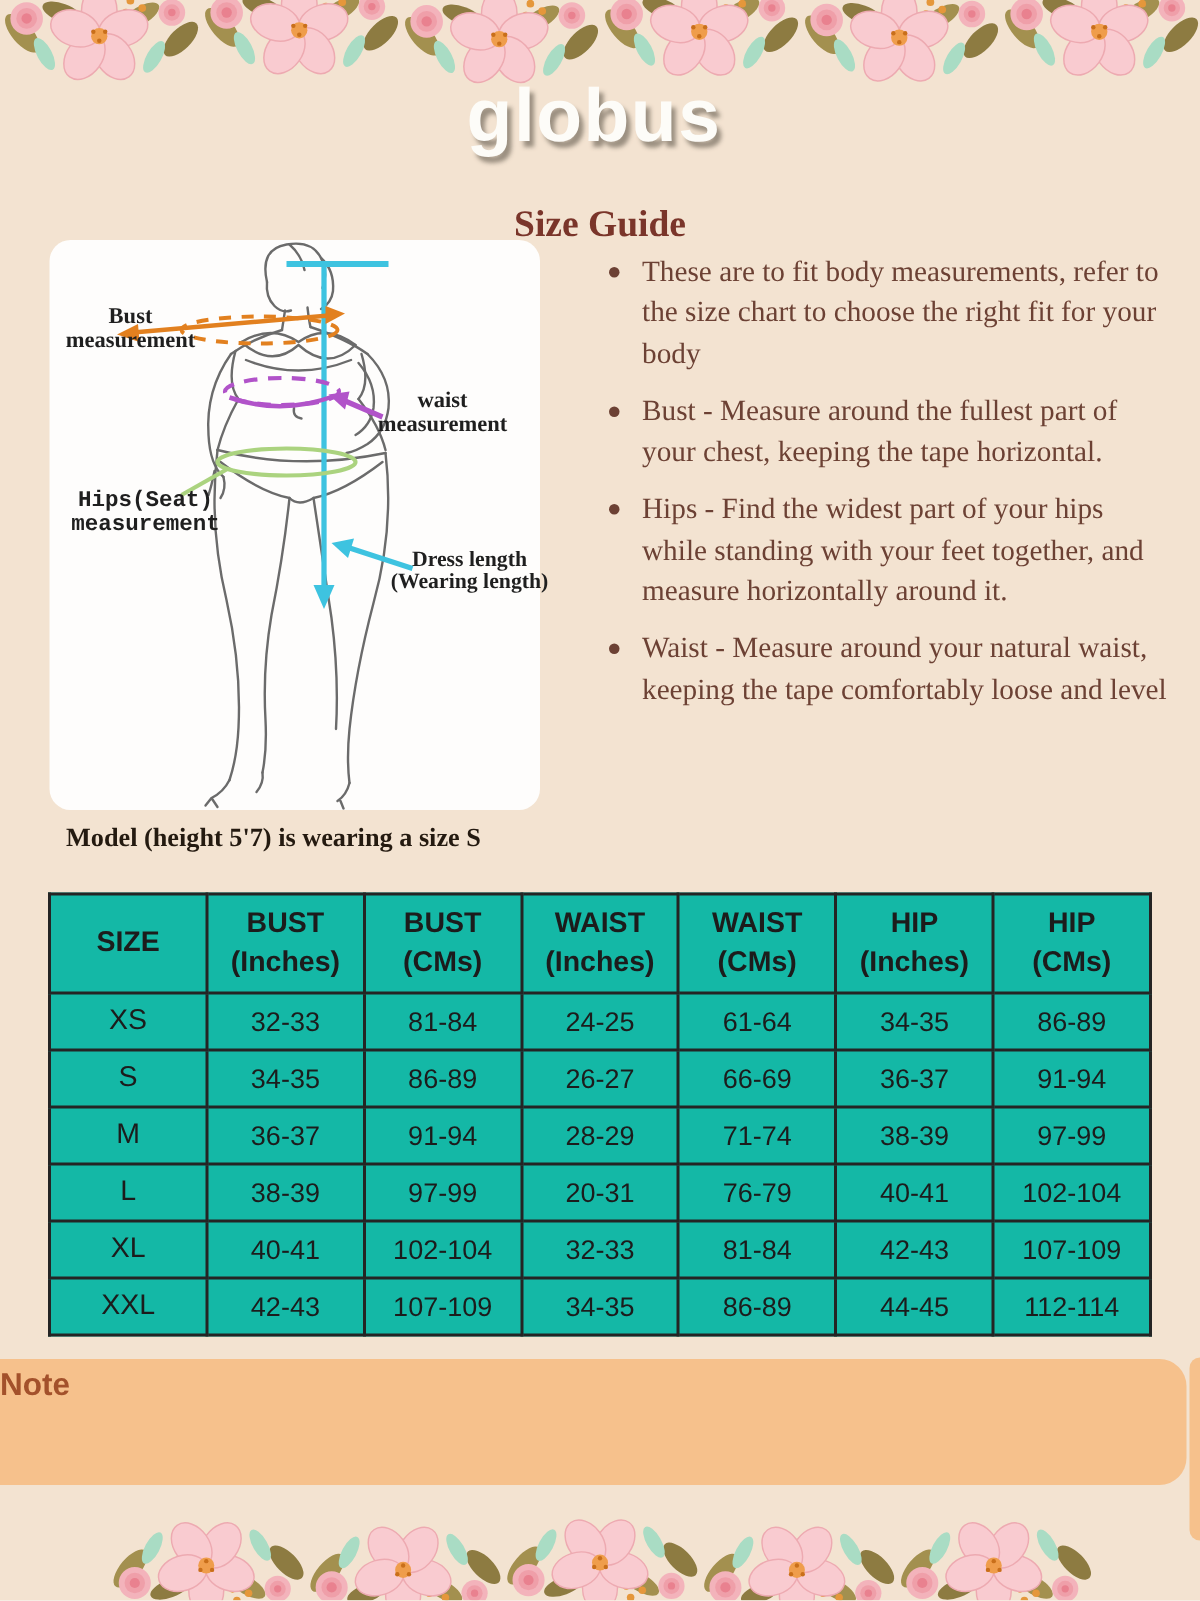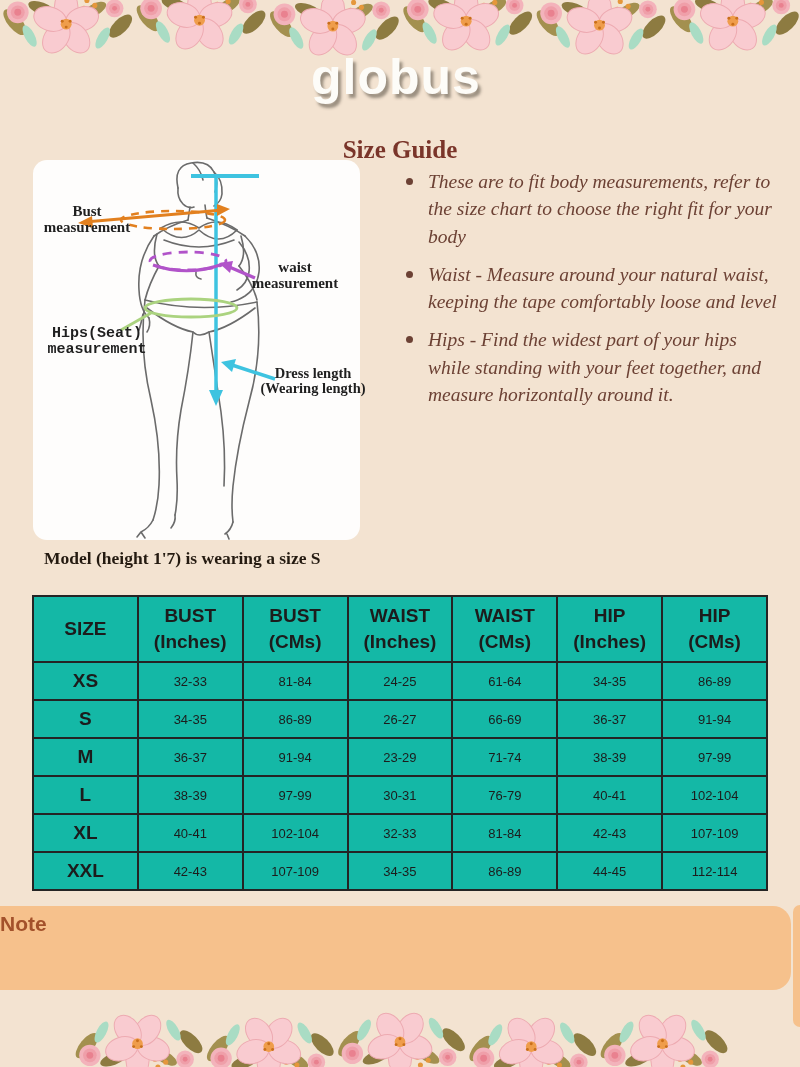--- a/index.html
+++ b/index.html
@@ -24,36 +24,36 @@
               line-height:1.06;color:#1f1f1f;text-align:center;}
   .diag-label span{display:block;}
   .lbl-bust{left:2px;top:44px;width:104px;}
   .lbl-waist{left:206px;top:100px;width:112px;}
   .lbl-hips{left:12px;top:166px;width:104px;font-family:Liberation Mono, monospace;}
   .lbl-dress{left:222px;top:206px;width:116px;font-size:14.5px;}
 
   
   .bullets{position:absolute;left:402px;top:168px;width:380px;margin:0;padding:0;list-style:none;
            font-family:"Liberation Serif",serif;font-size:19.5px;line-height:1.4;color:#6c4134;}
-  .bullets li{position:relative;padding-left:26px;margin-bottom:11px;font-style:italic;}
+  .bullets li{position:relative;padding-left:26px;margin-bottom:11px;}
   .bullets li::before{content:"";position:absolute;left:4px;top:10px;width:7px;height:7px;border-radius:50%;background:#6c4134;}
 
   
   .caption{position:absolute;left:44px;top:548px;font-family:"Liberation Serif",serif;
            font-size:17.5px;font-weight:bold;color:#241a10;}
 
   
   .size-table{position:absolute;left:32px;top:595px;width:736px;border-collapse:collapse;
               table-layout:fixed;background:#14b8a6;}
   .size-table th,.size-table td{border:2px solid #242424;text-align:center;vertical-align:middle;
               color:#1c1c1c;padding:0;}
   .size-table th{height:64px;font-size:19px;font-weight:bold;}
   .size-table th span{display:block;line-height:1.35;}
-  .size-table td{height:36px;font-size:13px;}
-  .size-table td.size-col{font-weight:bold;font-size:19px;}
+  .size-table td{height:36px;font-size:18px;}
+  .size-table td.size-col{font-weight:normal;font-size:19px;}
 
   
   .note{position:absolute;left:0;top:906px;width:791px;height:84px;background:#f6c18c;
         border-radius:0 18px 18px 0;}
   .note-title{margin-top:6px;font-size:21px;font-weight:bold;color:#a3512b;}
   .note-body{margin:3px auto 0;max-width:688px;font-size:14.8px;line-height:1.45;color:#8c4a28;}
 
   
   .edge-peek{position:absolute;right:0;top:905px;width:7px;height:122px;background:#f6c18c;
              border-radius:10px 0 0 10px;}
@@ -176,25 +176,26 @@
         <span>measurement</span>
     </div>
     <div class="diag-label lbl-dress">
       <span>Dress length</span>
         <span>(Wearing length)</span>
     </div>
   </div>
 
   <ul class="bullets">
     <li>These are to fit body measurements, refer to the size chart to choose the right fit for your body</li>
+    <li>Bust - Measure around the fullest part of your chest, keeping the tape horizontal.</li>
+    <li>Hips - Find the widest part of your hips while standing with your feet together, and measure horizontally around it.</li>
     <li>Waist - Measure around your natural waist, keeping the tape comfortably loose and level</li>
-    <li>Hips - Find the widest part of your hips while standing with your feet together, and measure horizontally around it.</li>
   </ul>
 
-  <div class="caption">Model (height 1'7) is wearing a size S</div>
+  <div class="caption">Model (height 5'7) is wearing a size S</div>
 
   <table class="size-table">
     <thead>
       <tr>
         <th>
             <span>SIZE</span>
             <span></span>
           </th>
         <th>
             <span>BUST</span>
@@ -238,30 +239,30 @@
         <td>86-89</td>
         <td>26-27</td>
         <td>66-69</td>
         <td>36-37</td>
         <td>91-94</td>
       </tr>
       <tr>
         <td class="size-col">M</td>
         <td>36-37</td>
         <td>91-94</td>
-        <td>23-29</td>
+        <td>28-29</td>
         <td>71-74</td>
         <td>38-39</td>
         <td>97-99</td>
       </tr>
       <tr>
         <td class="size-col">L</td>
         <td>38-39</td>
         <td>97-99</td>
-        <td>30-31</td>
+        <td>20-31</td>
         <td>76-79</td>
         <td>40-41</td>
         <td>102-104</td>
       </tr>
       <tr>
         <td class="size-col">XL</td>
         <td>40-41</td>
         <td>102-104</td>
         <td>32-33</td>
         <td>81-84</td>

